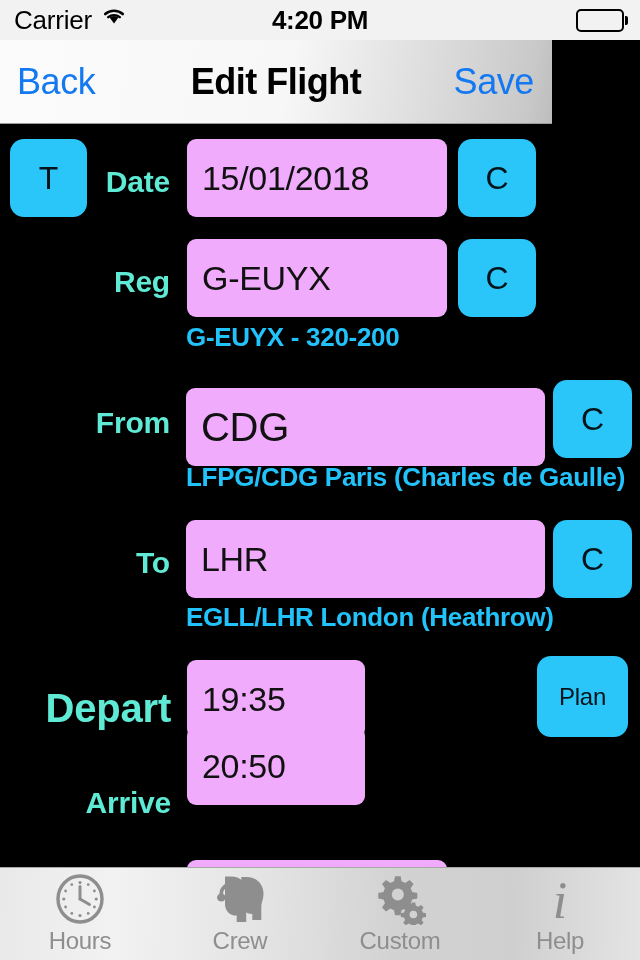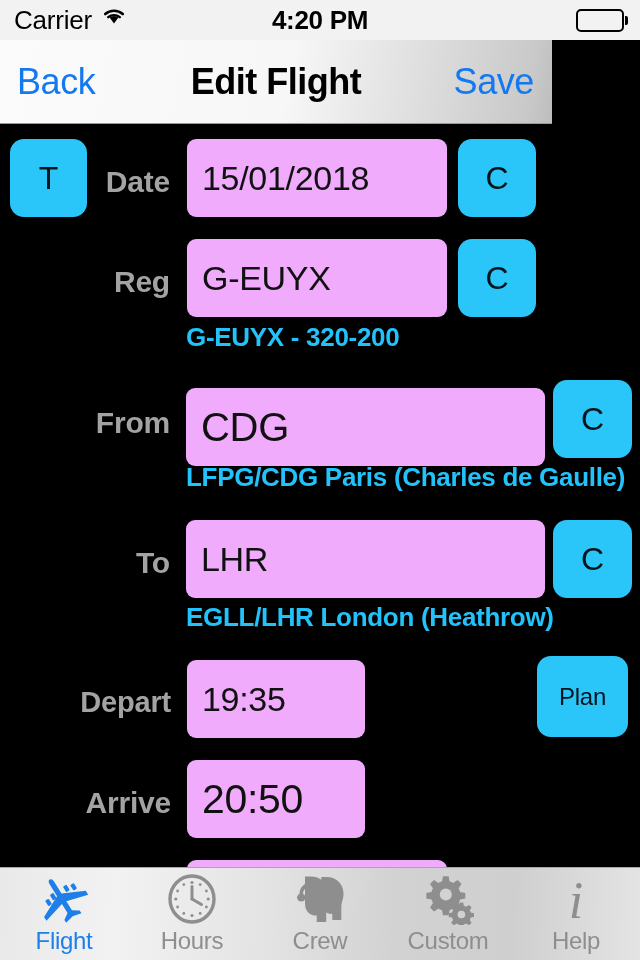--- a/index.html
+++ b/index.html
@@ -59,21 +59,21 @@
   
   .content{
     position:absolute; left:0; top:125px; width:640px; height:742px;
     background:#000; overflow:hidden;
   }
 
   .row{ position:absolute; left:0; width:640px; }
 
   .field-label{
     position:absolute;
-    color:#a3a3a3; font-weight:bold; letter-spacing:-0.2px;
+    color:#5eead4; font-weight:bold; letter-spacing:-0.2px;
     text-align:right;
   }
 
   .text-field{
     position:absolute; background:#f0abfc; border-radius:9px;
     display:flex; align-items:center;
     color:#111; letter-spacing:-0.3px;
   }
   .text-field .val{ padding-left:15px; }
 
@@ -167,54 +167,40 @@
   <div class="row">
     <div class="field-label" style="left:48px; top:421px; width:122px; font-size:30px;">To</div>
     <div class="text-field" style="left:186px; top:395px; width:359px; height:78px; font-size:34px;">
       <span class="val">LHR</span>
     </div>
     <div class="sq-btn" style="left:553px; top:395px; width:79px; height:78px; font-size:32px;">C</div>
     <div class="sub-note" style="left:186px; top:477px; font-size:26px;">EGLL/LHR London (Heathrow)</div>
   </div>
 
   <div class="row">
-    <div class="field-label" style="left:38px; top:561px; width:133px; font-size:29px;">Depart</div>
+    <div class="field-label" style="left:38px; top:561px; width:133px; font-size:40px;">Depart</div>
     <div class="text-field" style="left:187px; top:535px; width:178px; height:78px; font-size:34px;">
       <span class="val">19:35</span>
     </div>
     <div class="sq-btn" style="left:537px; top:531px; width:91px; height:81px; font-size:24px;">Plan</div>
   </div>
 
   <div class="row">
     <div class="field-label" style="left:38px; top:661px; width:133px; font-size:30px;">Arrive</div>
-    <div class="text-field" style="left:187px; top:635px; width:178px; height:78px; font-size:41px;">
+    <div class="text-field" style="left:187px; top:602px; width:178px; height:78px; font-size:34px;">
       <span class="val">20:50</span>
     </div>
   </div>
 
   <div class="text-field" style="left:187px; top:735px; width:260px; height:78px;"></div>
 
 </div>
 
 <div class="tab-bar">
 
-  <div class="tab active">
-    <span class="tab-icon">
-      <svg width="58" height="52" viewBox="0 0 58 52">
-        <g class="fill-blue" transform="rotate(-32 29 26)">
-          <path d="M27.2 2 c1.6 0 2.6 1.5 2.6 3.6 l0 14.4 l22 10.6 l0 4.6 l-22 -6.1 l0 10.6 l6.4 4.3 l0 3.4 l-9 -2.2 l-9 2.2 l0 -3.4 l6.4 -4.3 l0 -10.6 l-22 6.1 l0 -4.6 l22 -10.6 l0 -14.4 c0 -2.1 1 -3.6 2.6 -3.6 z"></path>
-          <rect x="12" y="17.5" width="4.2" height="6.5" rx="1"></rect>
-          <rect x="19" y="15" width="4.2" height="6.5" rx="1"></rect>
-          <rect x="34.5" y="15" width="4.2" height="6.5" rx="1"></rect>
-          <rect x="41.5" y="17.5" width="4.2" height="6.5" rx="1"></rect>
-        </g>
-      </svg>
-    </span>
-    <span class="tab-label">Flight</span>
-  </div>
 
   <div class="tab">
     <span class="tab-icon">
       <svg width="58" height="52" viewBox="0 0 58 52">
         <ellipse cx="29" cy="26" rx="22" ry="23" class="stroke-gray" stroke-width="3.4"></ellipse>
         <g class="fill-gray">
           <circle cx="29" cy="9.5" r="1.6"></circle>
             <circle cx="29" cy="42.5" r="1.6"></circle>
           <circle cx="12.8" cy="26" r="1.6"></circle>
             <circle cx="45.2" cy="26" r="1.6"></circle>

